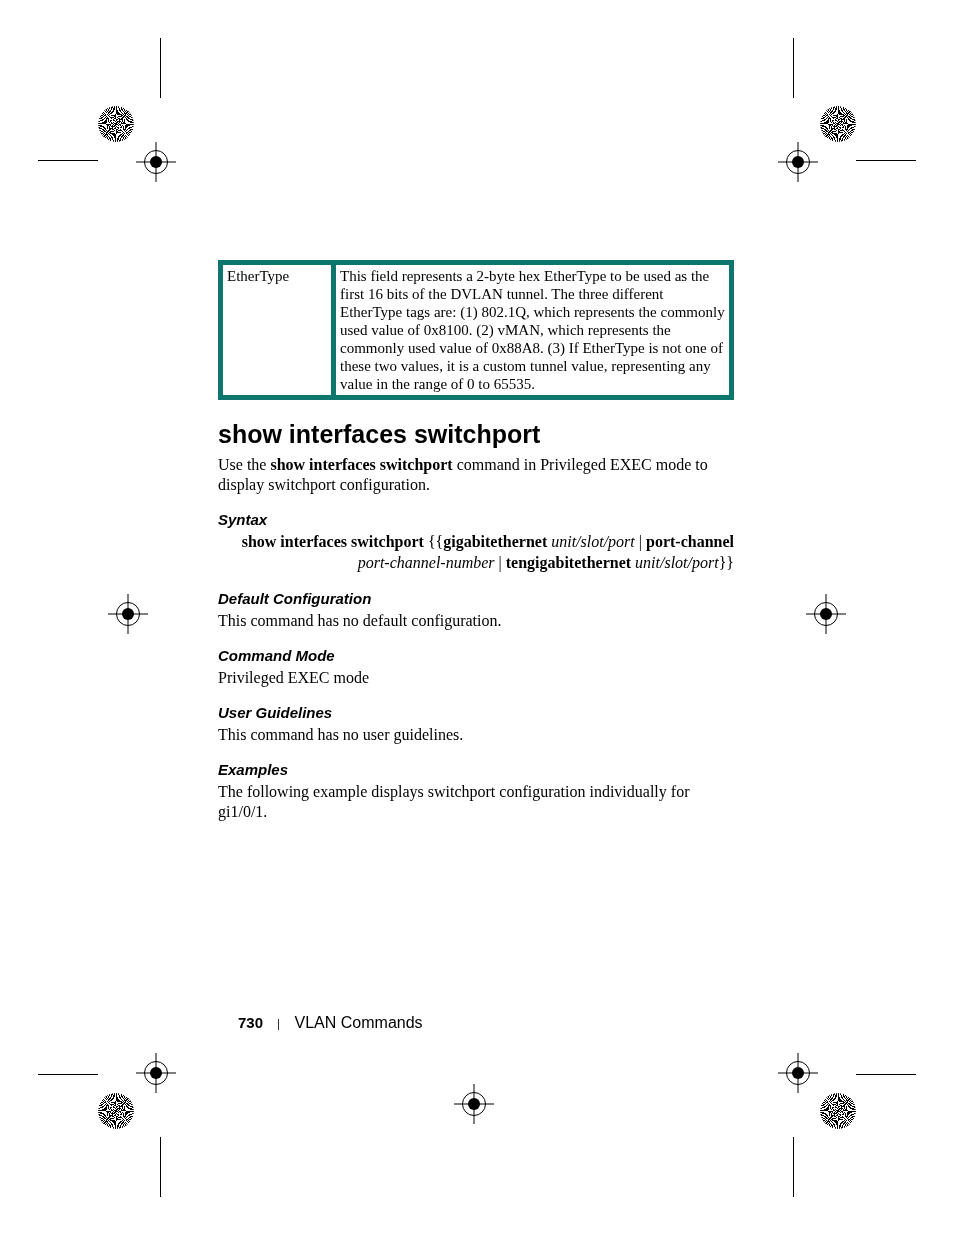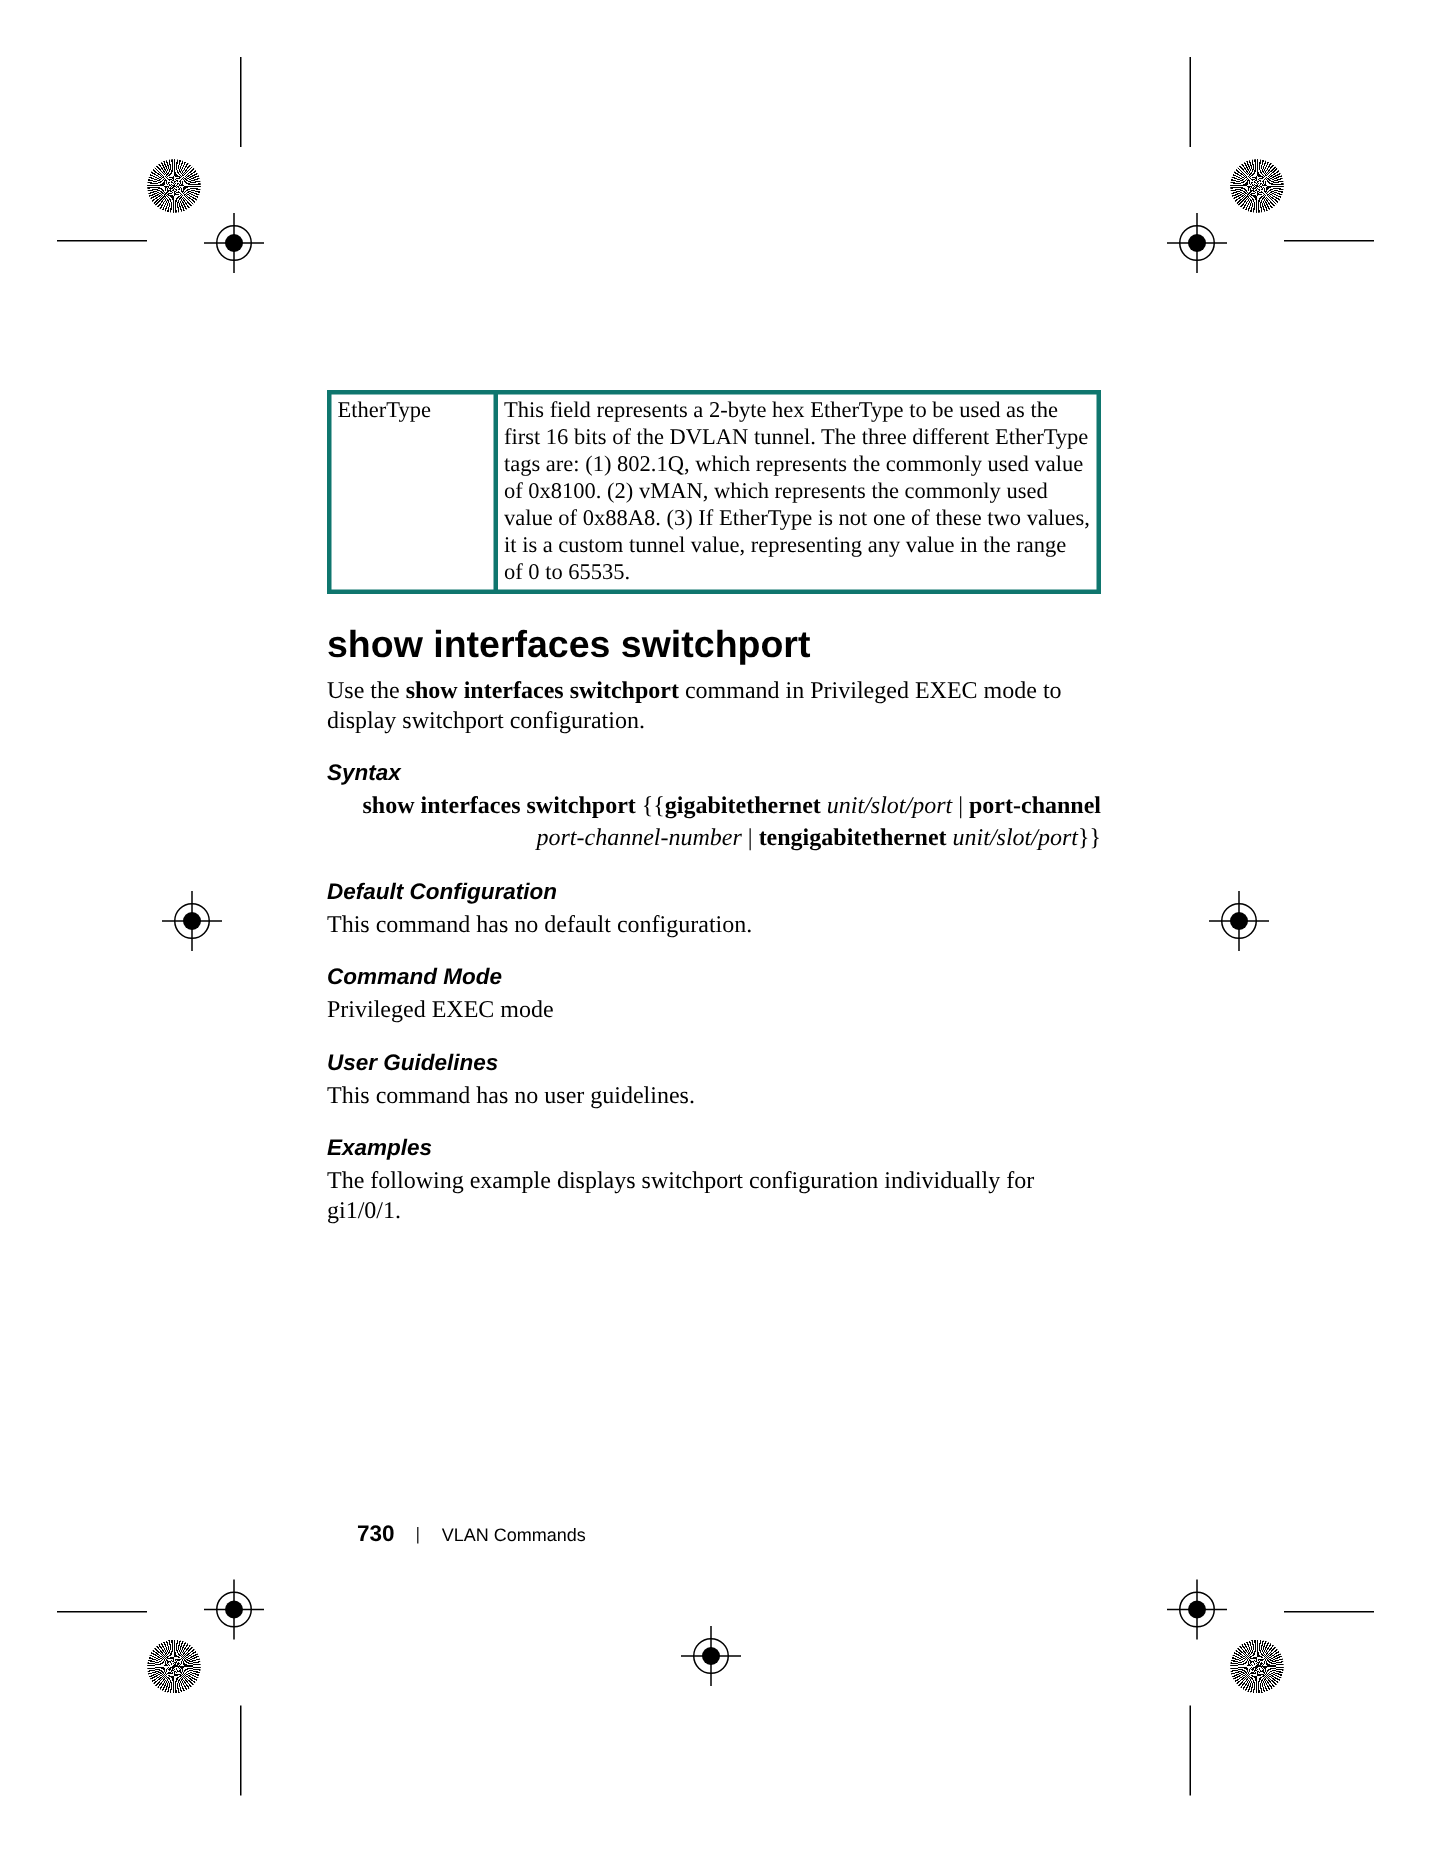--- a/index.html
+++ b/index.html
@@ -18,21 +18,21 @@
     top: 260px;
     width: 516px;
   }
   .tbl {
     border-collapse: collapse;
     width: 100%;
     font-size: 15px;
     line-height: 1.2;
   }
   .tbl td {
-    border: 3px solid #0f766e;
+    border: 5px solid #0f766e;
     padding: 2px 4px;
     vertical-align: top;
   }
   .tbl td.col1 { width: 100px; }
   h1.cmd {
     font-family: Arial, Helvetica, sans-serif;
     font-weight: bold;
     font-size: 25px;
     margin: 20px 0 6px 0;
   }
@@ -71,21 +71,21 @@
     display: inline-block;
     border-left: 1px solid #333;
     height: 11px;
     margin: 0 12px;
     vertical-align: middle;
     position: relative;
     top: -1px;
   }
   .footer .sec {
     font-family: Arial, Helvetica, sans-serif;
-    font-size: 12px;
+    font-size: 16px;
     color: #000;
   }
   .crop-v { position:absolute; width:1px; background:#000; }
   .crop-h { position:absolute; height:1px; background:#000; }
 
   .rosette {
     width:36px; height:36px; position:absolute;
     background:
       radial-gradient(circle at 50% 50%, #000 0 1px, transparent 1px),
       repeating-conic-gradient(#000 0 3deg, #fff 3deg 6deg);

